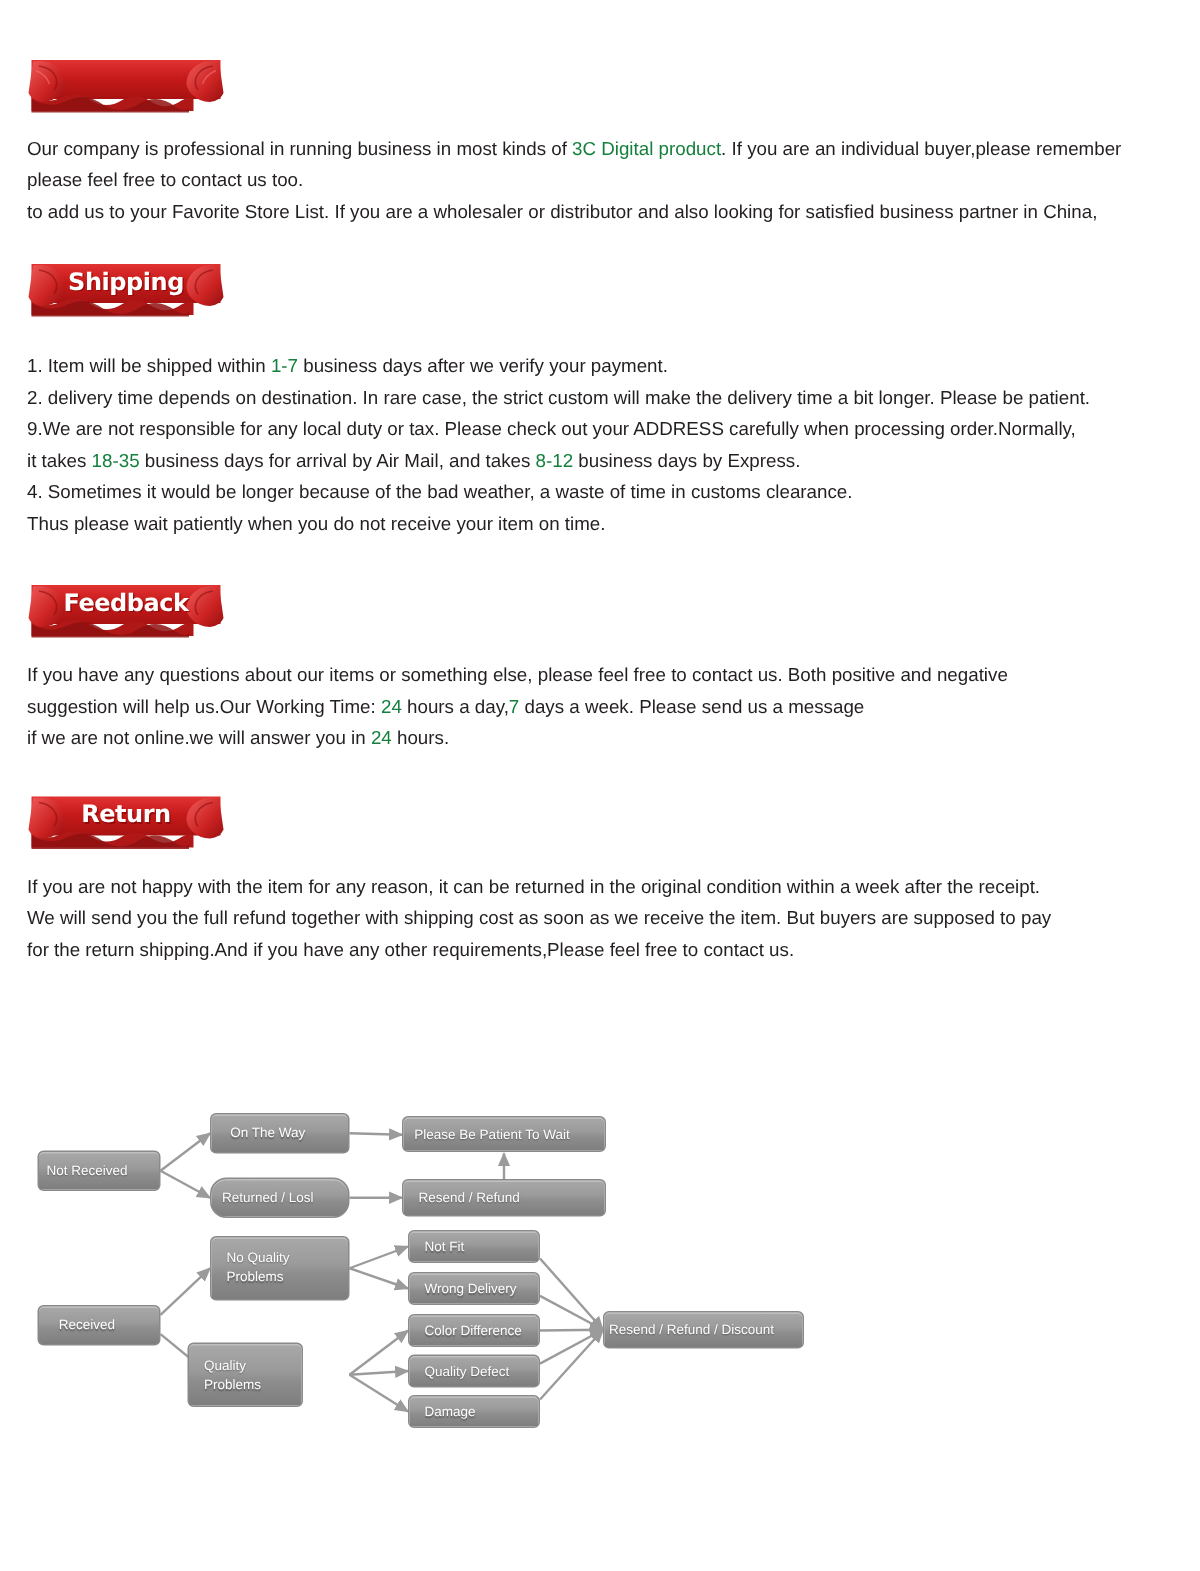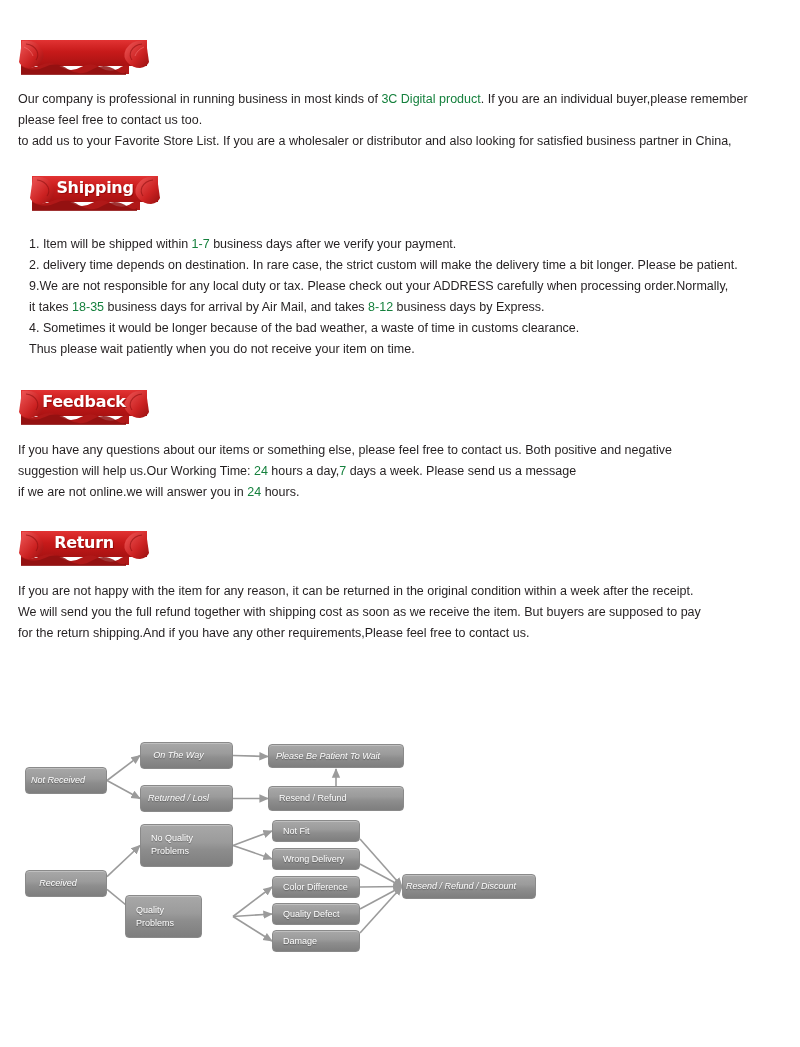--- a/index.html
+++ b/index.html
@@ -72,21 +72,21 @@
     color: #231f20;
     font-family: "Liberation Sans", sans-serif;
     white-space: nowrap;
   }
   .hl {
     color: #15803d;
   }
 
   
   .sec-about   { padding-top: 38px; }
-  .sec-ship    { padding-top: 22px; margin-left: 11px; }
+  .sec-ship    { padding-top: 22px; }
   .sec-feed    { padding-top: 28px; }
   .sec-return  { padding-top: 26px; }
   .about-body  { padding-top: 7px; }
   .ship-body   { padding-top: 16px; }
   .feed-body   { padding-top: 8px; }
   .return-body { padding-top: 8px; }
   .flow-svg {
     position: absolute;
     left: 0;
     top: 0;
@@ -104,21 +104,20 @@
     align-items: center;
     padding-left: 10px;
     box-sizing: border-box;
     text-shadow: 0 1px 1px rgba(0,0,0,0.35);
     line-height: 13px;
   }
   .node.center-text {
     justify-content: center;
     padding-left: 0;
     padding-right: 16px;
-    font-style: italic;
   }
 </style>
 </head>
 <body>
 
 <div class="page">
 
   <div class="section sec-about">
     <div class="banner">
       <svg width="132" height="38" viewBox="0 0 132 38">
@@ -235,21 +234,21 @@
         <line x1="233" y1="916.5" x2="272" y2="914" stroke="#9b9b9b" stroke-width="1.6" marker-end="url(#ah)"></line>
         <line x1="233" y1="916.5" x2="272" y2="941" stroke="#9b9b9b" stroke-width="1.6" marker-end="url(#ah)"></line>
         <line x1="360" y1="839" x2="402" y2="886.5" stroke="#9b9b9b" stroke-width="1.6" marker-end="url(#ah)"></line>
         <line x1="360" y1="863.95" x2="402" y2="886.5" stroke="#9b9b9b" stroke-width="1.6" marker-end="url(#ah)"></line>
         <line x1="360" y1="887" x2="402" y2="886.5" stroke="#9b9b9b" stroke-width="1.6" marker-end="url(#ah)"></line>
         <line x1="360" y1="909.05" x2="402" y2="886.5" stroke="#9b9b9b" stroke-width="1.6" marker-end="url(#ah)"></line>
         <line x1="360" y1="933" x2="402" y2="886.5" stroke="#9b9b9b" stroke-width="1.6" marker-end="url(#ah)"></line>
       </svg>
       <div class="node center-text" style="left: 25px; top: 767px; width: 82px; height: 27px;">Not Received</div>
       <div class="node center-text" style="left: 140px; top: 742px; width: 93px; height: 27px;">On The Way</div>
-      <div class="node center-text" style="left: 140px; top: 785px; width: 93px; height: 27px;">Returned / Losl</div>
+      <div class="node center-text" style="left: 140px; top: 785px; width: 93px; height: 27px; border-radius: 11px;">Returned / Losl</div>
       <div class="node center-text" style="left: 268px; top: 744px; width: 136px; height: 24px;">Please Be Patient To Wait</div>
       <div class="node" style="left: 268px; top: 786px; width: 136px; height: 25px;">Resend / Refund</div>
       <div class="node center-text" style="left: 25px; top: 870px; width: 82px; height: 27px;">Received</div>
       <div class="node" style="left: 140px; top: 824px; width: 93px; height: 43px; display: block; padding-top: 7px;">No Quality<br>Problems</div>
       <div class="node" style="left: 125px; top: 895px; width: 77px; height: 43px;">Quality Problems</div>
       <div class="node" style="left: 272px; top: 820px; width: 88px; height: 22px;">Not Fit</div>
       <div class="node" style="left: 272px; top: 848px; width: 88px; height: 22px;">Wrong Delivery</div>
       <div class="node" style="left: 272px; top: 876px; width: 88px; height: 22px;">Color Difference</div>
       <div class="node" style="left: 272px; top: 903px; width: 88px; height: 22px;">Quality Defect</div>
       <div class="node" style="left: 272px; top: 930px; width: 88px; height: 22px;">Damage</div>

